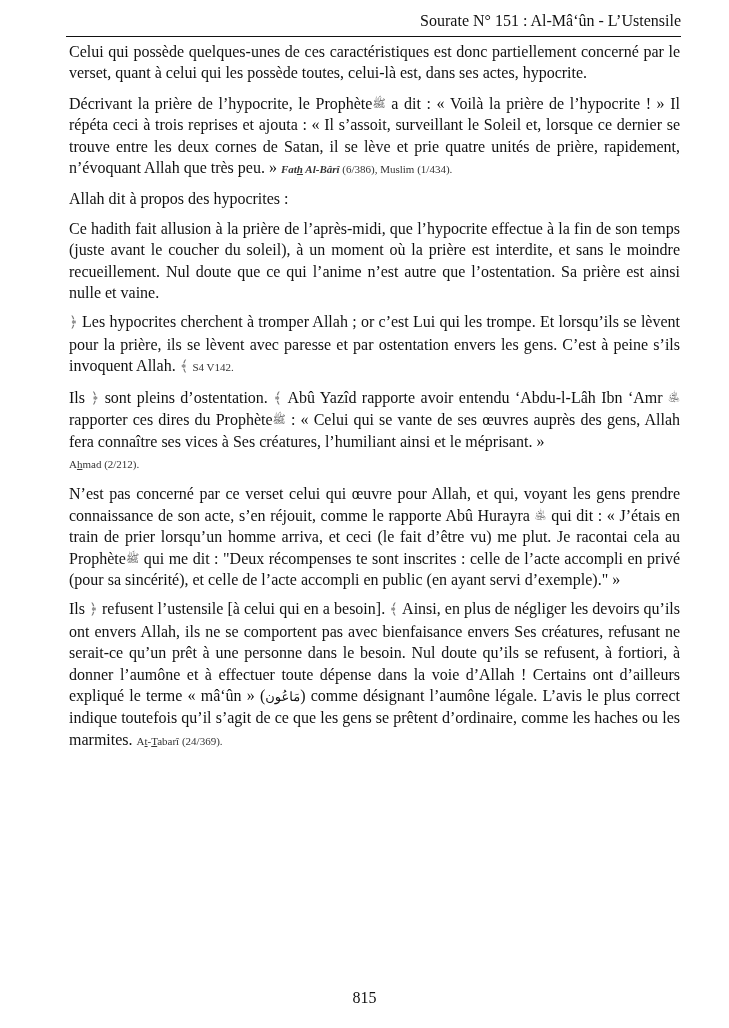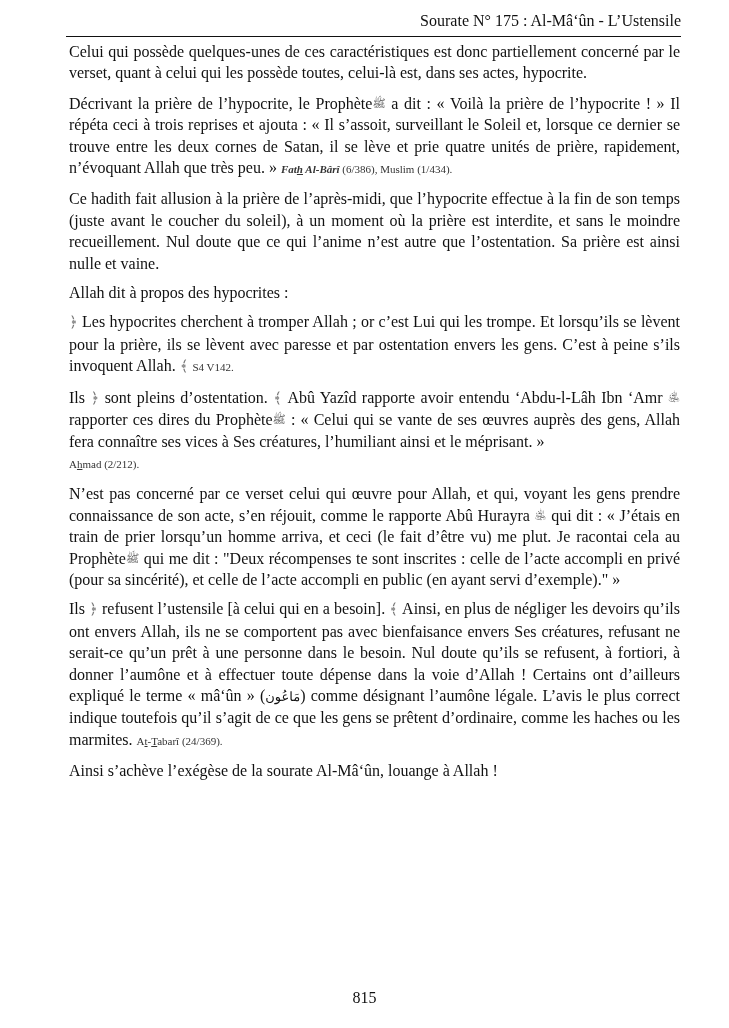--- a/index.html
+++ b/index.html
@@ -87,58 +87,55 @@
     }
     .arabic-inline {
       font-family: Liberation Sans, sans-serif;
       font-size: 13px;
     }
   </style>
 </head>
 <body>
 
 <div class="page-header">
-  <span>Sourate N° 175 : Al-Mâ‘ûn - L’Ustensile</span>
+  <span>Sourate N° 151 : Al-Mâ‘ûn - L’Ustensile</span>
 </div>
 
 <div class="content">
 
   <p class="p1">
     <span>Celui qui possède quelques-unes de ces caractéristiques est donc partiellement concerné par le verset, quant à celui qui les possède toutes, celui-là est, dans ses actes, hypocrite.</span>
   </p>
 
   <p>
     <span>Décrivant la prière de l’hypocrite, le Prophète</span><span class="saw">ﷺ</span><span> a dit : « Voilà la prière de l’hypocrite ! » Il répéta ceci à trois reprises et ajouta : « Il s’assoit, surveillant le Soleil et, lorsque ce dernier se trouve entre les deux cornes de Satan, il se lève et prie quatre unités de prière, rapidement, n’évoquant Allah que très peu. » </span><span class="ref ref-italic"><span>Fat</span><span class="underline">h</span><span> Al-Bârî</span></span><span class="ref"> (6/386), Muslim (1/434).</span>
   </p>
 
   <p>
-    <span>Ce hadith fait allusion à la prière de l’après-midi, que l’hypocrite effectue à la fin de son temps (juste avant le coucher du soleil), à un moment où la prière est interdite, et sans le moindre recueillement. Nul doute que ce qui l’anime n’est autre que l’ostentation. Sa prière est ainsi nulle et vaine.</span>
+    <span>Allah dit à propos des hypocrites :</span>
   </p>
 
   <p>
-    <span>Allah dit à propos des hypocrites :</span>
+    <span>Ce hadith fait allusion à la prière de l’après-midi, que l’hypocrite effectue à la fin de son temps (juste avant le coucher du soleil), à un moment où la prière est interdite, et sans le moindre recueillement. Nul doute que ce qui l’anime n’est autre que l’ostentation. Sa prière est ainsi nulle et vaine.</span>
   </p>
 
 
   <p>
     <span class="orn">﴿</span><span> Les hypocrites cherchent à tromper Allah ; or c’est Lui qui les trompe. Et lorsqu’ils se lèvent pour la prière, ils se lèvent avec paresse et par ostentation envers les gens. C’est à peine s’ils invoquent Allah. </span><span class="orn">﴾</span>
     <span class="ref">S4 V142.</span>
   </p>
 
   <p>
     <span>Ils </span><span class="orn">﴿</span><span> sont pleins d’ostentation. </span><span class="orn">﴾</span><span> Abû Yazîd rapporte avoir entendu ‘Abdu-l-Lâh Ibn ‘Amr </span><span class="saw">﵁</span><span> rapporter ces dires du Prophète</span><span class="saw">ﷺ</span><span> : « Celui qui se vante de ses œuvres auprès des gens, Allah fera connaître ses vices à Ses créatures, l’humiliant ainsi et le méprisant. » </span><br><span class="ref"><span>A</span><span class="underline">h</span><span>mad (2/212).</span></span>
   </p>
 
   <p>
     <span>N’est pas concerné par ce verset celui qui œuvre pour Allah, et qui, voyant les gens prendre connaissance de son acte, s’en réjouit, comme le rapporte Abû Hurayra </span><span class="saw">﵁</span><span> qui dit : « J’étais en train de prier lorsqu’un homme arriva, et ceci (le fait d’être vu) me plut. Je racontai cela au Prophète</span><span class="saw">ﷺ</span><span> qui me dit : "Deux récompenses te sont inscrites : celle de l’acte accompli en privé (pour sa sincérité), et celle de l’acte accompli en public (en ayant servi d’exemple)." »</span>
   </p>
 
   <p>
     <span>Ils </span><span class="orn">﴿</span><span> refusent l’ustensile [à celui qui en a besoin]. </span><span class="orn">﴾</span><span> Ainsi, en plus de négliger les devoirs qu’ils ont envers Allah, ils ne se comportent pas avec bienfaisance envers Ses créatures, refusant ne serait-ce qu’un prêt à une personne dans le besoin. Nul doute qu’ils se refusent, à fortiori, à donner l’aumône et à effectuer toute dépense dans la voie d’Allah ! Certains ont d’ailleurs expliqué le terme « mâ‘ûn » (</span><span class="arabic-inline">مَاعُون</span><span>) comme désignant l’aumône légale. L’avis le plus correct indique toutefois qu’il s’agit de ce que les gens se prêtent d’ordinaire, comme les haches ou les marmites. </span><span class="ref"><span>A</span><span class="underline">t</span><span>-</span><span class="underline">T</span><span>abarî (24/369).</span></span>
   </p>
 
-  <p>
-    <span>Ainsi s’achève l’exégèse de la sourate Al-Mâ‘ûn, louange à Allah !</span>
-  </p>
 
 </div>
 
 <div class="page-number">815</div>
 
 </body></html>

